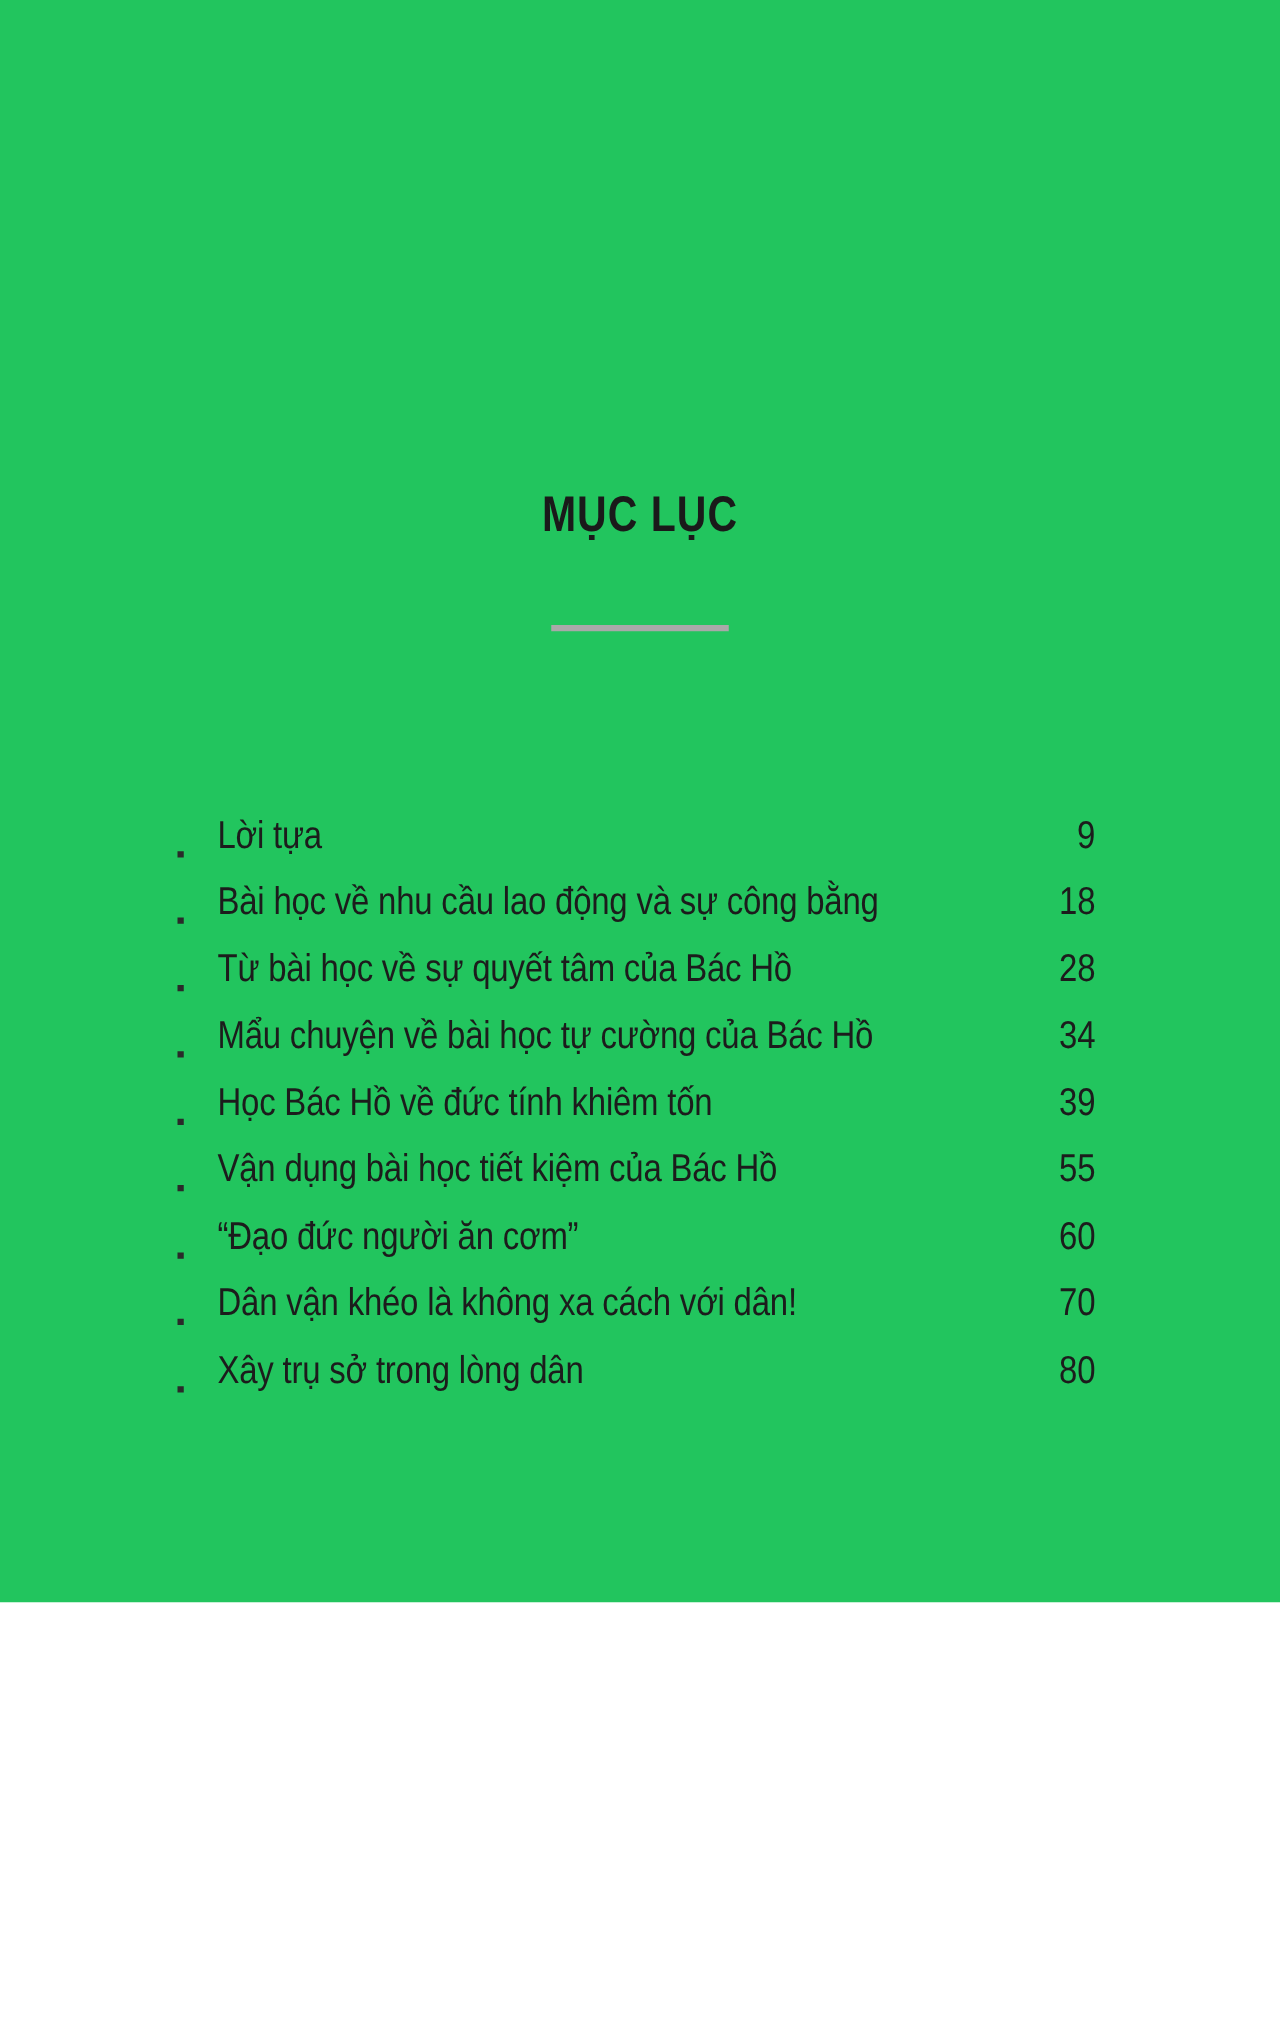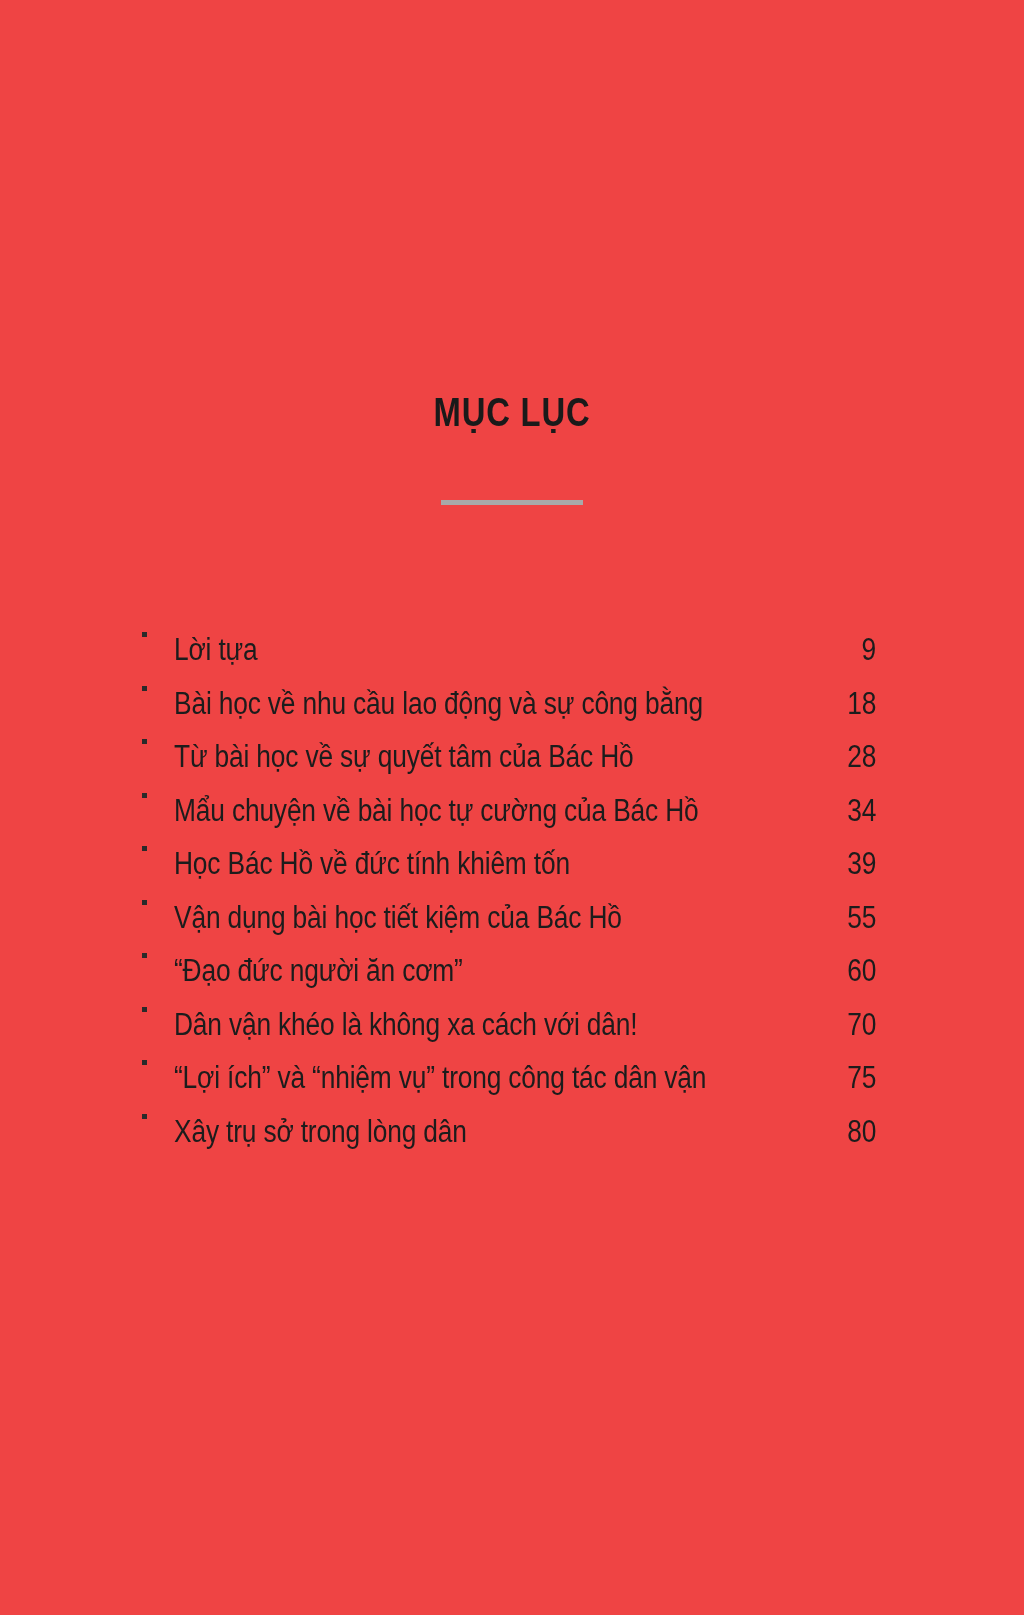--- a/index.html
+++ b/index.html
@@ -3,22 +3,22 @@
 <meta charset="utf-8">
 <style>
   html, body {
     margin: 0;
     padding: 0;
     background: #ffffff;
   }
   .page {
     position: relative;
     width: 1024px;
-    height: 1615px;
-    background: #ef4444;
+    height: 1282px;
+    background: #22c55e;
     overflow: hidden;
     font-family: "Liberation Sans", "DejaVu Sans", sans-serif;
     color: #1c1c1c;
   }
   .title {
     position: absolute;
     top: 392px;
     left: 0;
     width: 100%;
     text-align: center;
@@ -38,21 +38,21 @@
     background: #a9a9a9;
   }
   .toc {
     position: absolute;
     top: 632px;
     left: 142px;
     width: 734px;
   }
   .row {
     display: flex;
-    align-items: flex-start;
+    align-items: flex-end;
     height: 53.5px;
   }
   .bullet {
     flex: 0 0 auto;
     width: 5px;
     height: 5px;
     background: #2a2a2a;
     margin-right: 27px;
   }
   .label {
@@ -126,25 +126,20 @@
     <span class="num">60</span>
   </div>
 
 
   <div class="row">
     <span class="bullet"></span>
     <span class="label">Dân vận khéo là không xa cách với dân!</span>
     <span class="num">70</span>
   </div>
 
-  <div class="row">
-    <span class="bullet"></span>
-    <span class="label">“Lợi ích” và “nhiệm vụ” trong công tác dân vận</span>
-    <span class="num">75</span>
-  </div>
 
   <div class="row">
     <span class="bullet"></span>
     <span class="label">Xây trụ sở trong lòng dân</span>
     <span class="num">80</span>
   </div>
 </div>
 </div>
 
 </body></html>

